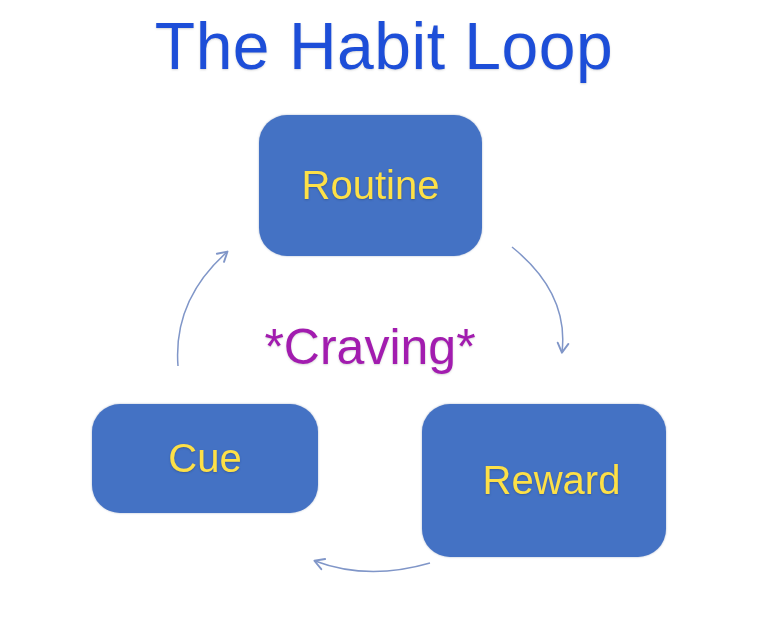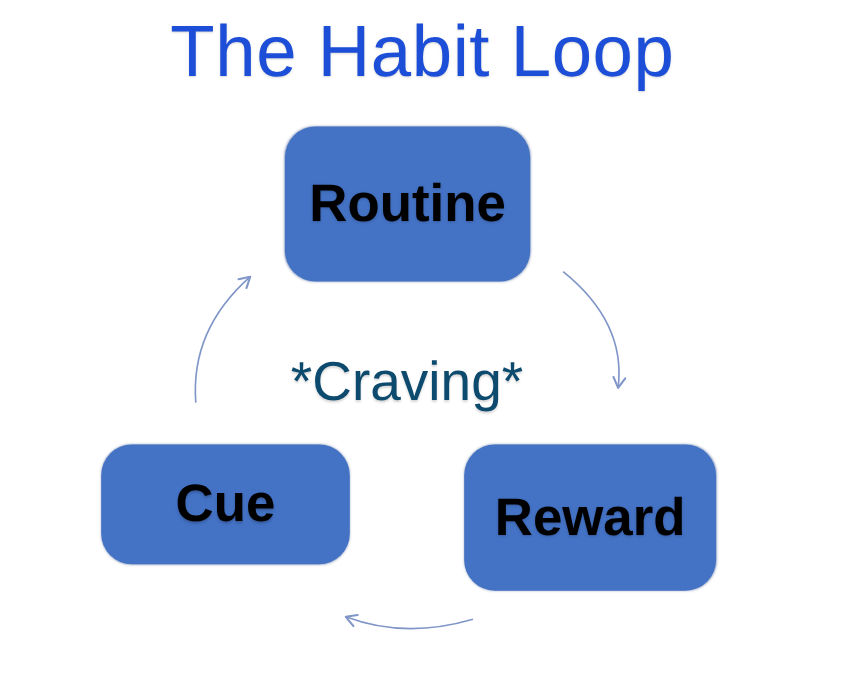--- a/index.html
+++ b/index.html
@@ -30,38 +30,38 @@
   }
   .node {
     position: absolute;
     border-radius: 28px;
     display: flex;
     align-items: center;
     justify-content: center;
     box-shadow: 0 0 2px rgba(40,70,130,0.45);
   }
   .node-label {
-    color: #000000;
-    font-size: 48px;
-    font-weight: 700;
+    color: #fde047;
+    font-size: 40px;
+    font-weight: 400;
     text-shadow: 0 1px 2px rgba(30,50,90,0.35);
     white-space: nowrap;
   }
   .node-routine { left: 259px; top: 115px; width: 223px; height: 141px; }
   .node-cue     { left:  92px; top: 404px; width: 226px; height: 109px; }
-  .node-reward  { left: 422px; top: 404px; width: 229px; height: 133px; }
+  .node-reward  { left: 422px; top: 404px; width: 229px; height: 153px; padding-left: 15px; }
   .center-label {
     position: absolute;
     top: 318px;
     left: 0;
     right: 28px;
     text-align: center;
     font-size: 50px;
     font-weight: 500;
-    color: #0c4a6e;
+    color: #a21caf;
     text-shadow: 0 1px 2px rgba(90,90,90,0.25);
     white-space: nowrap;
   }
   #arrows {
     position: absolute;
     left: 0;
     top: 0;
     width: 768px;
     height: 623px;
     pointer-events: none;

